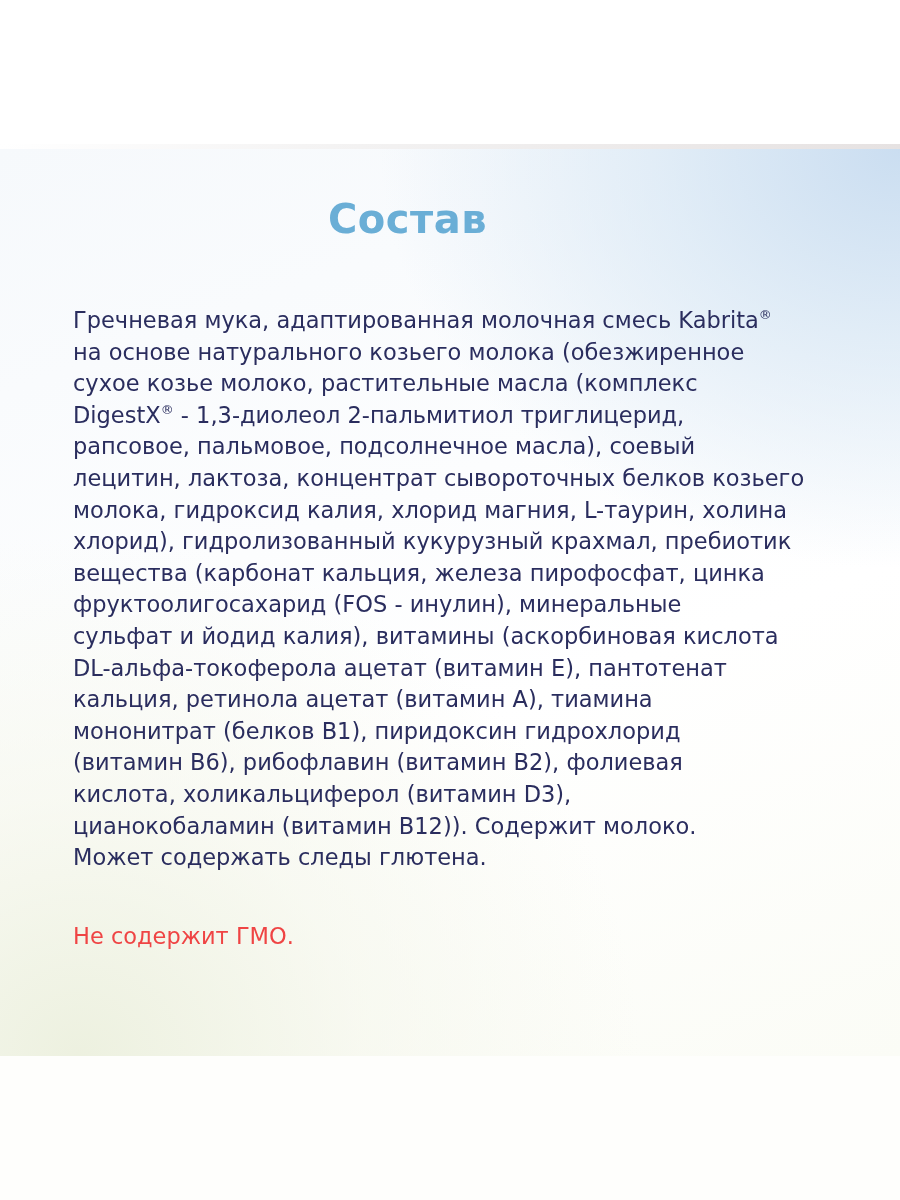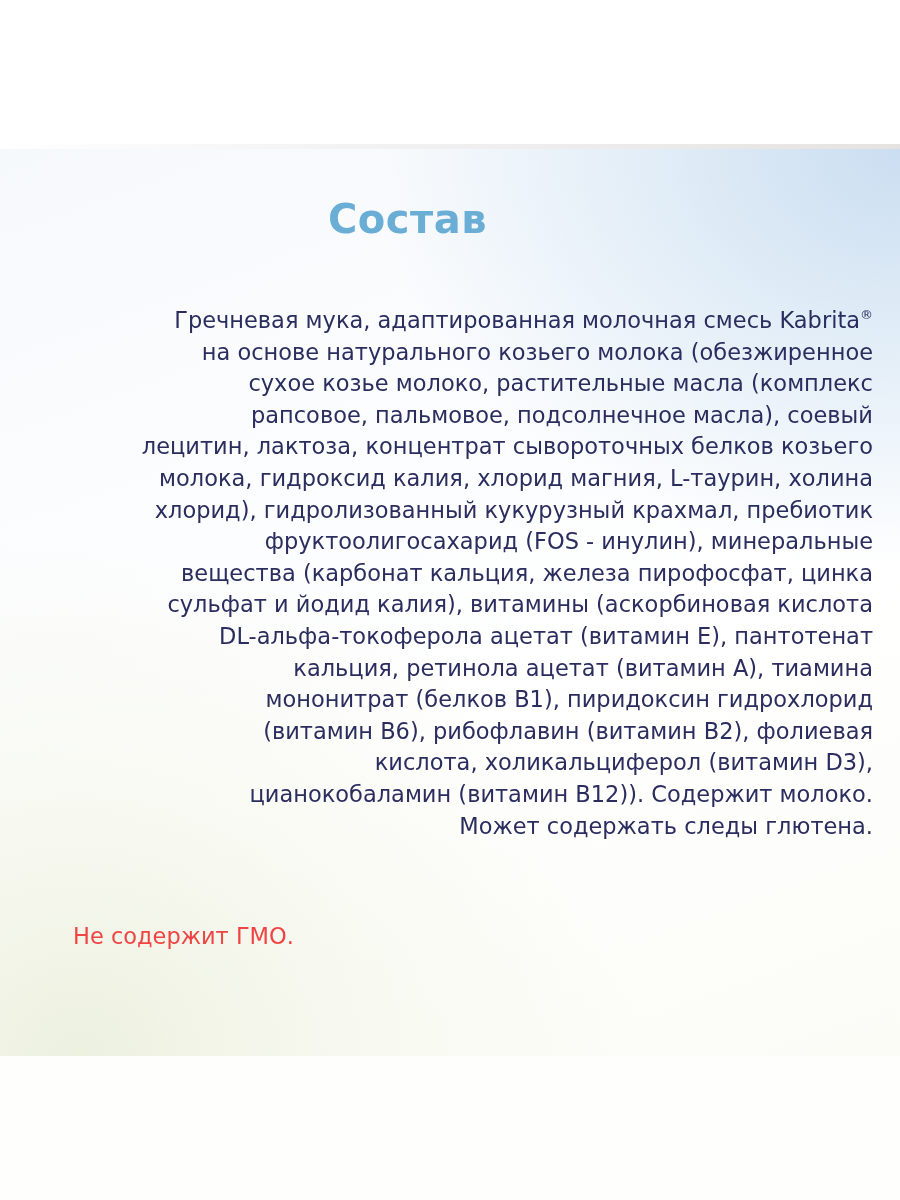--- a/index.html
+++ b/index.html
@@ -59,21 +59,20 @@
       width: 800px;
       font-family: "DejaVu Sans", sans-serif;
       font-size: 22.5px;
       line-height: 31.6px;
       color: #2a2d5e;
       margin: 0;
     }
     .composition .line {
       display: block;
       white-space: nowrap;
-      text-align: right;
     }
     .reg {
       font-size: 13px;
       vertical-align: 9px;
       line-height: 0;
     }
     .gmo-note {
       position: absolute;
       left: 73px; top: 921px;
       font-family: "DejaVu Sans", sans-serif;
@@ -91,26 +90,27 @@
 <div class="divider-line"></div>
 <div class="panel"></div>
 <div class="bottom-strip"></div>
 
 <h1 class="title">Состав</h1>
 
 <div class="composition">
   <span class="line"><span>Гречневая мука, адаптированная молочная  смесь Kabrita</span><span class="reg">®</span></span>
   <span class="line">на основе натурального козьего молока (обезжиренное</span>
   <span class="line">сухое козье молоко, растительные масла (комплекс</span>
+  <span class="line"><span>DigestX</span><span class="reg">®</span><span> - 1,3-диолеол  2-пальмитиол триглицерид,</span></span>
   <span class="line">рапсовое, пальмовое, подсолнечное масла), соевый</span>
   <span class="line">лецитин, лактоза, концентрат сывороточных белков козьего</span>
   <span class="line">молока, гидроксид калия,  хлорид магния, L-таурин, холина</span>
   <span class="line">хлорид), гидролизованный кукурузный крахмал, пребиотик</span>
+  <span class="line">вещества (карбонат кальция, железа пирофосфат, цинка</span>
   <span class="line">фруктоолигосахарид (FOS - инулин), минеральные</span>
-  <span class="line">вещества (карбонат кальция, железа пирофосфат, цинка</span>
   <span class="line">сульфат и йодид калия), витамины (аскорбиновая кислота</span>
   <span class="line">DL-альфа-токоферола ацетат (витамин Е), пантотенат</span>
   <span class="line">кальция, ретинола ацетат (витамин А), тиамина</span>
   <span class="line">мононитрат (белков В1), пиридоксин гидрохлорид</span>
   <span class="line">(витамин В6), рибофлавин (витамин В2), фолиевая</span>
   <span class="line">кислота, холикальциферол (витамин D3),</span>
   <span class="line">цианокобаламин (витамин В12)). Содержит молоко.</span>
   <span class="line">Может содержать следы глютена.</span>
 </div>
 

